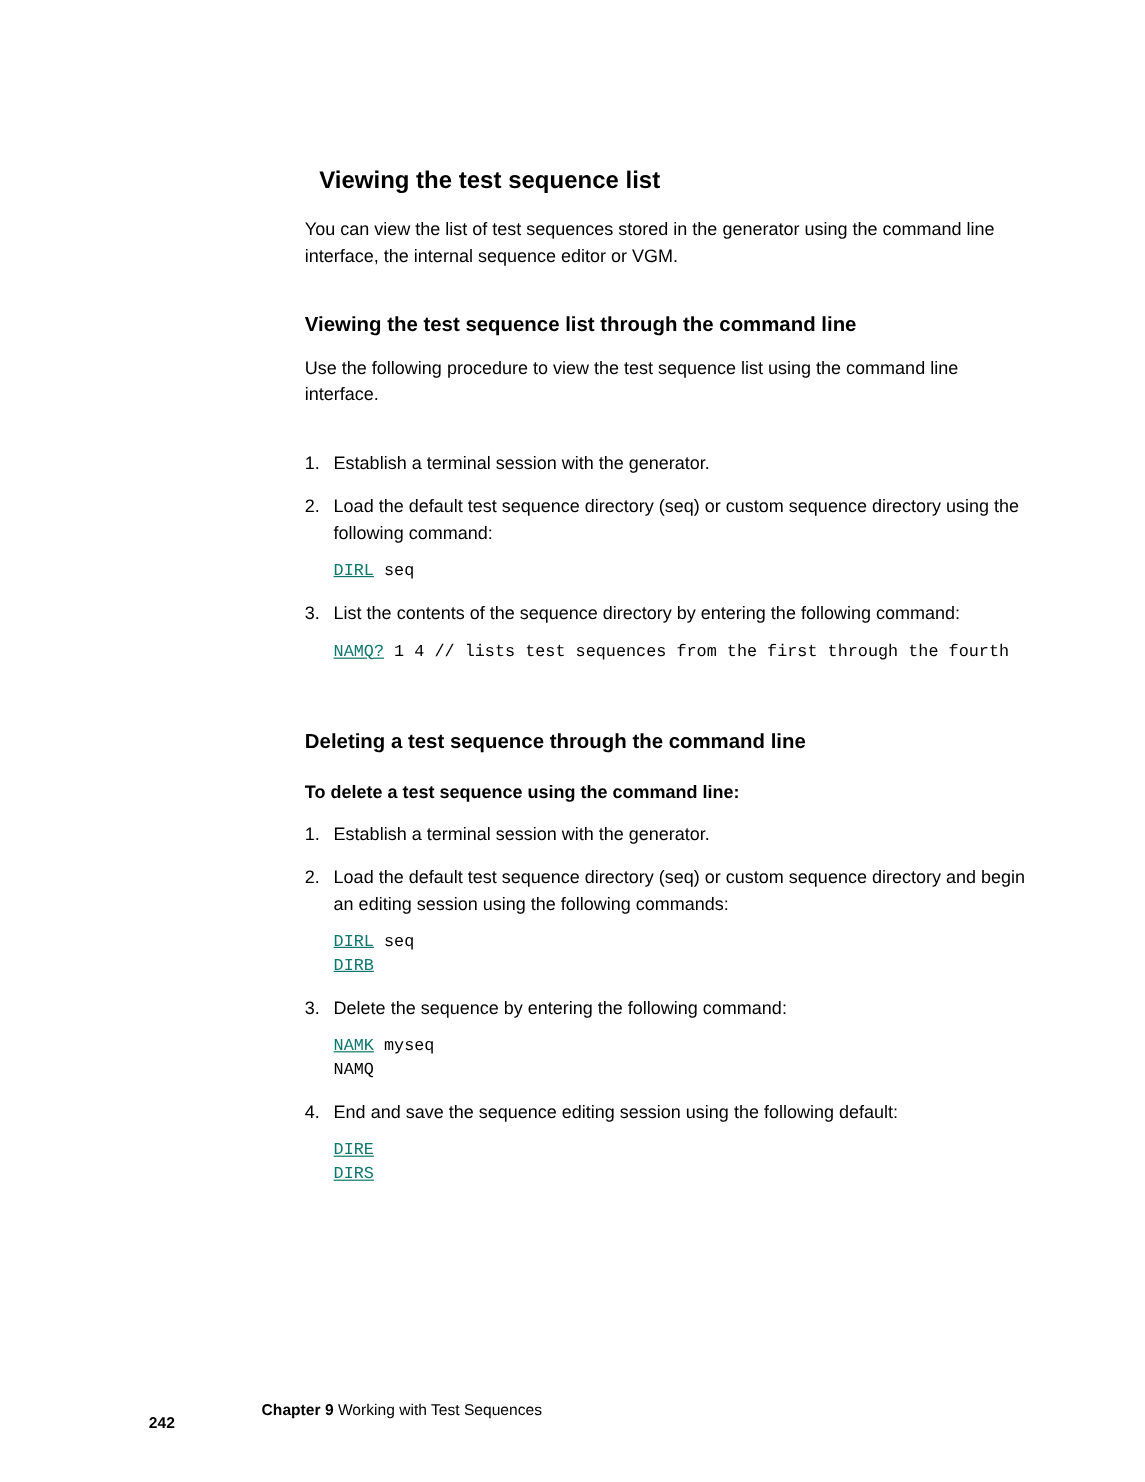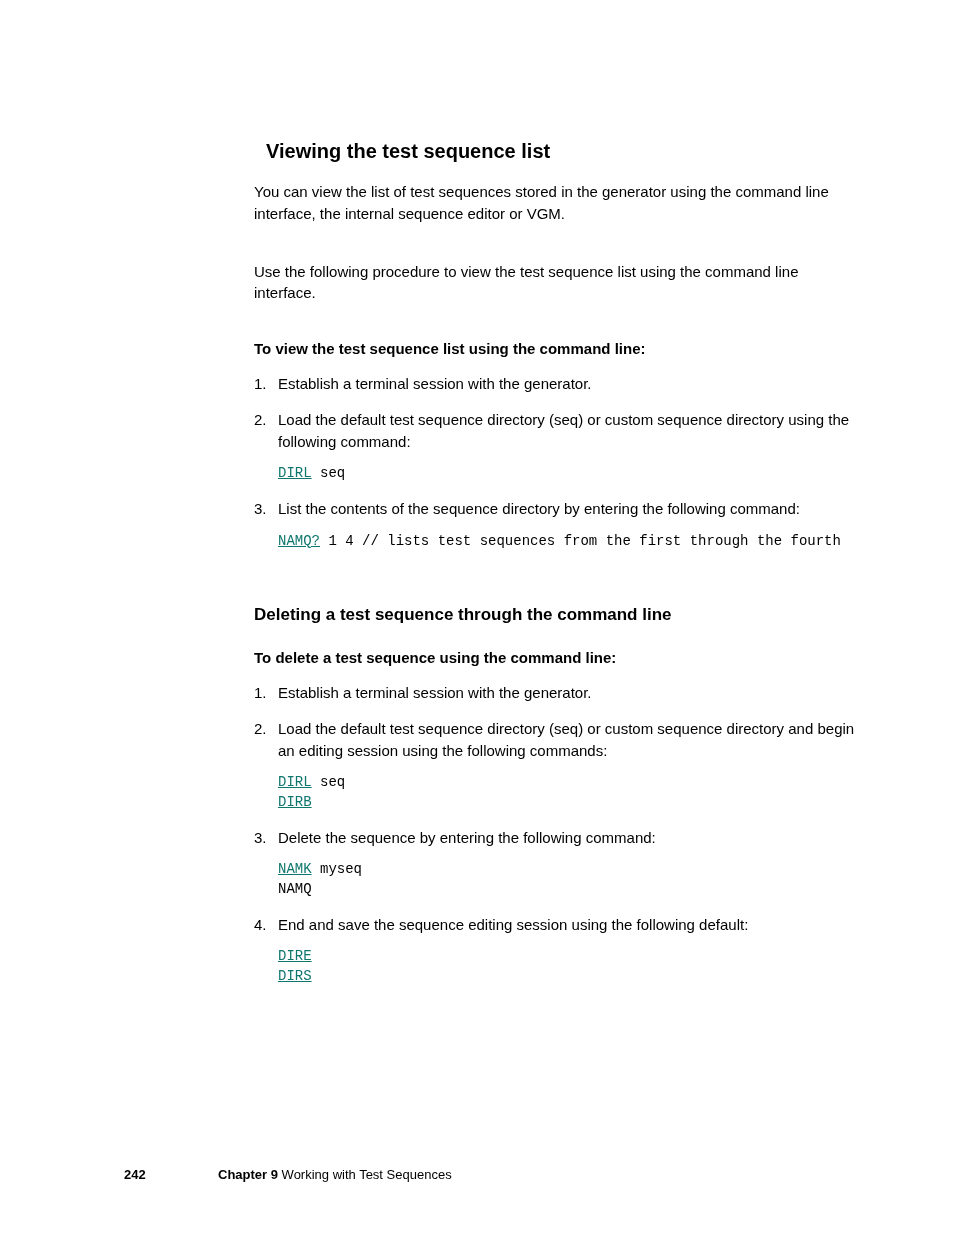--- a/index.html
+++ b/index.html
@@ -73,36 +73,36 @@
   }
   .footer {
     position: absolute;
     left: 218px;
     bottom: 53px;
     font-size: 13px;
   }
   .pagenum {
     position: absolute;
     left: 124px;
-    bottom: 53px;
+    bottom: 42px;
     font-size: 13px;
     font-weight: bold;
   }
 </style>
 </head>
 <body>
 
 <div class="content">
 
   <div class="section-title">Viewing the test sequence list</div>
   <div class="para">You can view the list of test sequences stored in the generator using the command line interface, the internal sequence editor or VGM.</div>
 
+  <div class="subsection-title">Viewing the test sequence list through the command line</div>
   <div class="para">Use the following procedure to view the test sequence list using the command line interface.</div>
 
-  <div class="proc-heading">To view the test sequence list using the command line:</div>
 
   <ol>
     <li>
       <span class="num">1.</span>
       <span>Establish a terminal session with the generator.</span>
     </li>
     <li>
       <span class="num">2.</span>
       <span>Load the default test sequence directory (seq) or custom sequence directory using the following command:</span>
       <div class="code"><span class="cmd">DIRL</span><span> seq</span></div>

